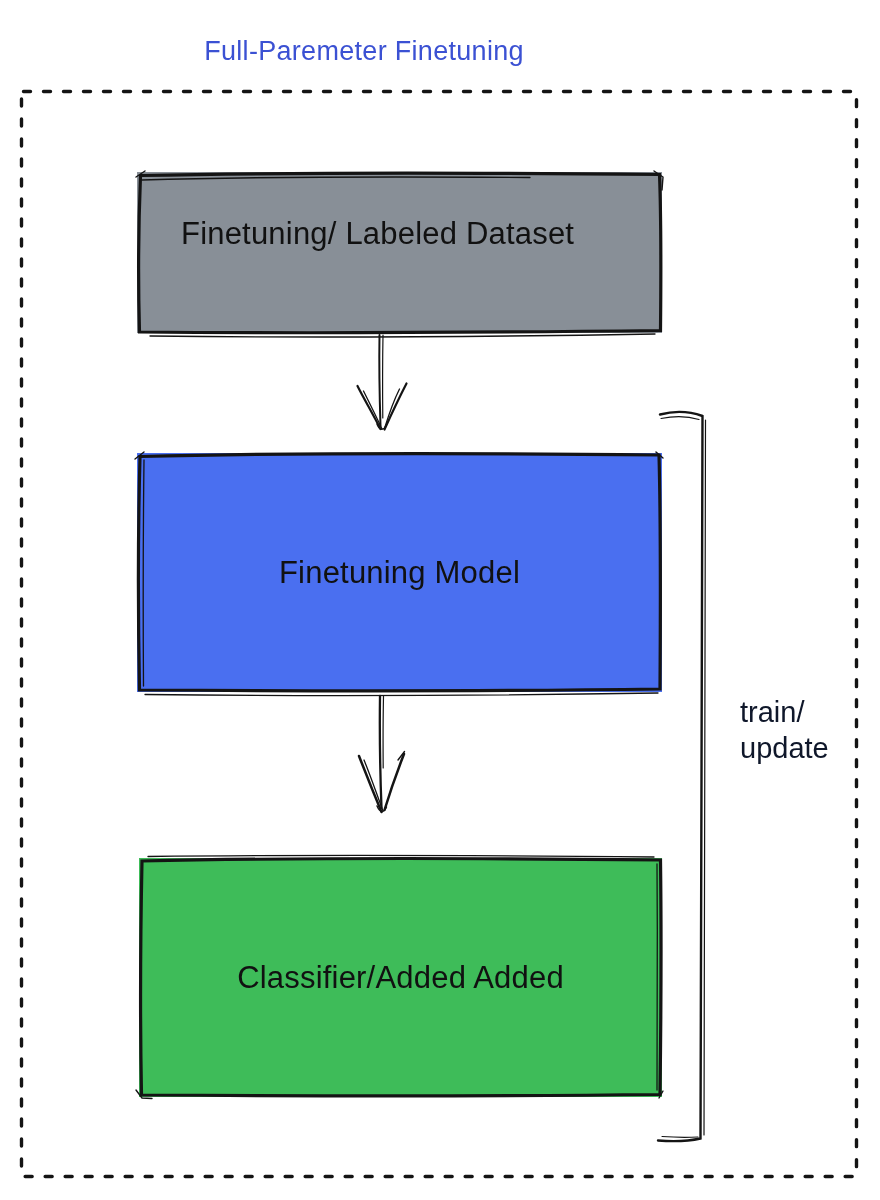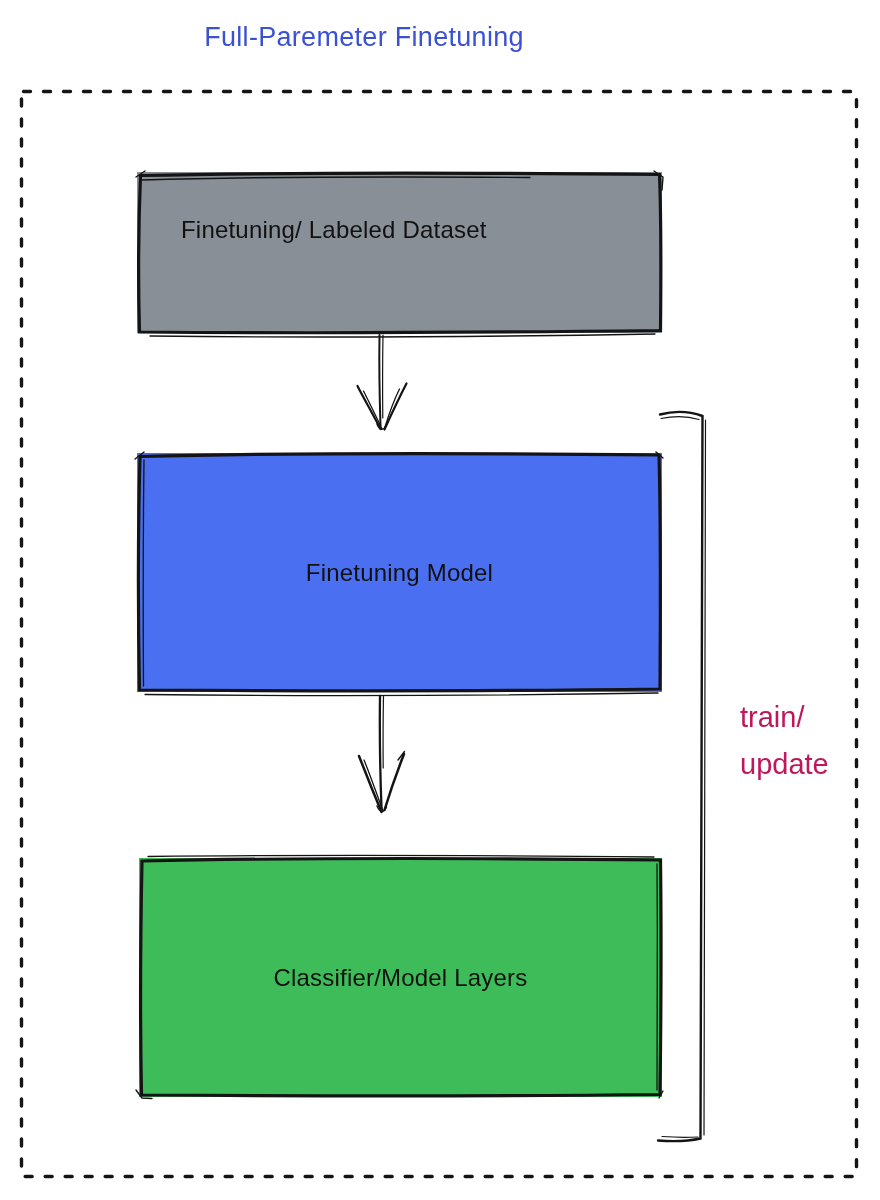--- a/index.html
+++ b/index.html
@@ -6,51 +6,51 @@
   .canvas {
     position: relative;
     width: 880px;
     height: 1200px;
     background: #ffffff;
     font-family: "Liberation Sans", sans-serif;
     overflow: hidden;
   }
   .title {
     position: absolute;
-    top: 22px;
+    top: 36px;
     left: 0;
     width: 728px;
     text-align: center;
     font-size: 27px;
     font-weight: 400;
     letter-spacing: 0.3px;
     color: #3B51D3;
   }
   .node {
     position: absolute;
     z-index: 1;
   }
   .node-label {
-    font-size: 24px;
+    font-size: 31px;
     color: #111111;
     letter-spacing: 0.2px;
   }
   #node-0 { left: 137px; top: 172px; width: 525px; height: 161px; }
   #node-0 .node-label { position: absolute; left: 44px; top: 44px; }
   #node-1 { left: 137px; top: 453px; width: 525px; height: 239px;
             display: flex; align-items: center; justify-content: center; }
   #node-2 { left: 139px; top: 858px; width: 523px; height: 239px;
             display: flex; align-items: center; justify-content: center; }
   .annotation {
     position: absolute;
     left: 740px;
     top: 694px;
     font-size: 29px;
-    line-height: 47px;
-    color: #be185d;
+    line-height: 36px;
+    color: #0f172a;
     white-space: pre-line;
     z-index: 3;
   }
   svg.overlay {
     position: absolute;
     left: 0; top: 0;
     width: 880px; height: 1200px;
     pointer-events: none;
     z-index: 2;
   }
@@ -65,21 +65,21 @@
 
   <div class="node" id="node-0" style="background: rgb(136, 143, 151); color: rgb(17, 17, 17);">
     <div class="node-label">Finetuning/ Labeled Dataset</div>
   </div>
 
   <div class="node" id="node-1" style="background: rgb(74, 111, 240); color: rgb(17, 17, 17);">
     <div class="node-label">Finetuning Model</div>
   </div>
 
   <div class="node" id="node-2" style="background: rgb(62, 188, 89); color: rgb(17, 17, 17);">
-    <div class="node-label">Classifier/Model Layers</div>
+    <div class="node-label">Classifier/Added Added</div>
   </div>
 
   <div class="annotation">train/
 update</div>
 
   <svg class="overlay" viewBox="0 0 880 1200">
 
     <rect x="21.5" y="91.5" width="835" height="1085" rx="2" stroke="#3B4FD0" stroke-width="3.4" stroke-dasharray="7 13"></rect>
 
     <g>

